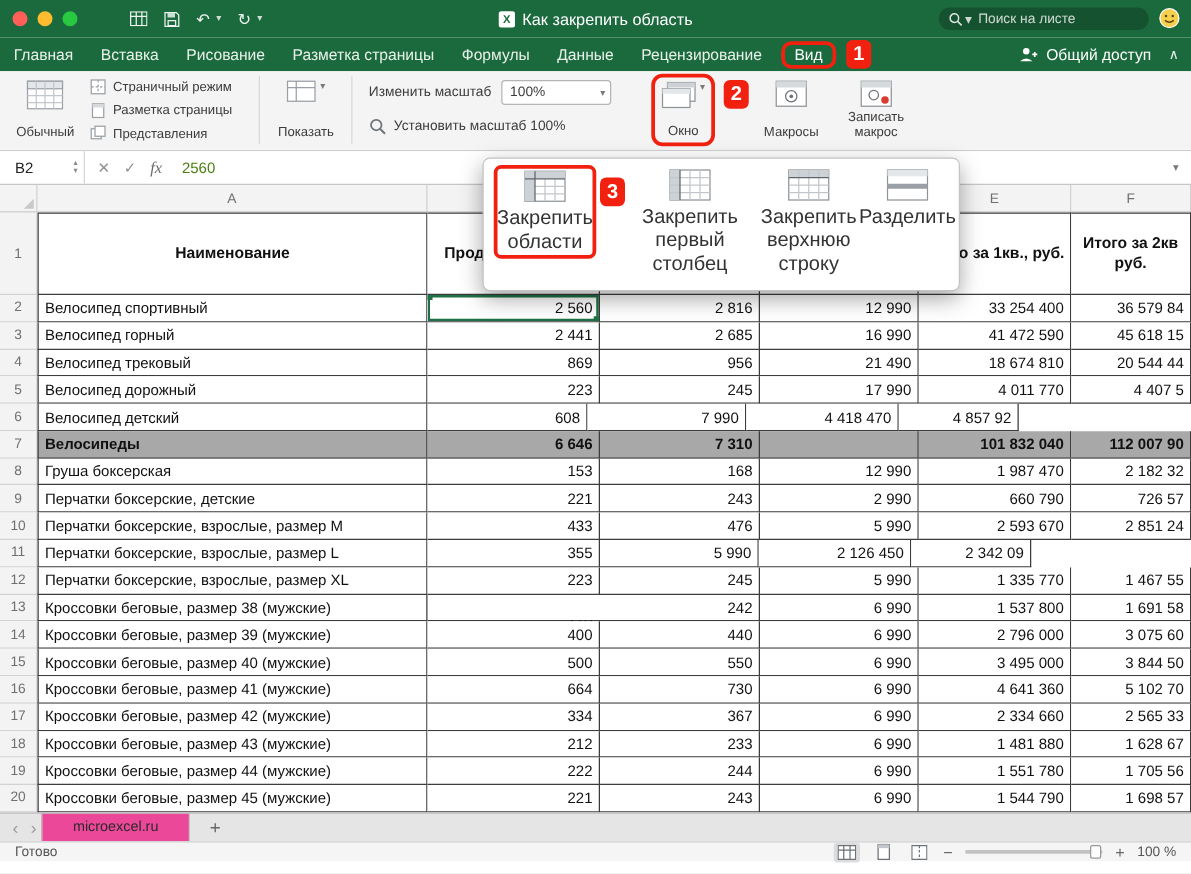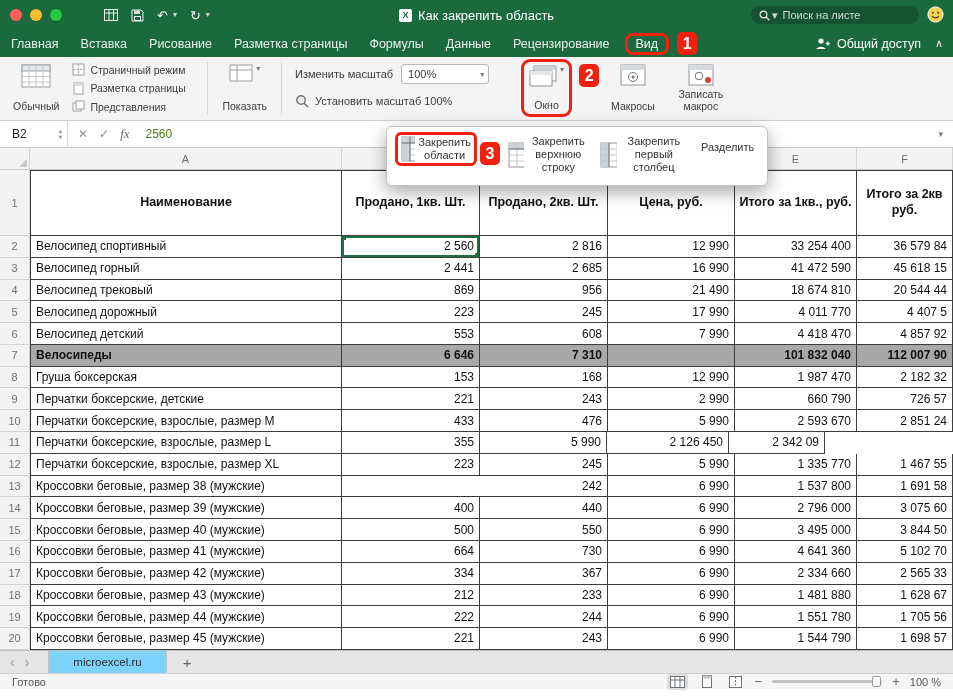--- a/index.html
+++ b/index.html
@@ -70,28 +70,28 @@
   .cell.name { padding-left:5px; }
   .cell.num { justify-content:flex-end; padding-right:5px; }
   .header-row .cell { justify-content:center; text-align:center; font-weight:bold; font-size:12.5px; line-height:1.25; white-space:normal; padding:2px 4px; border-top:1px solid #3c3c3c; }
   .grid-row.summary .cell { background:#a8a8a8; font-weight:bold; }
   .cell.selected-cell { box-shadow:inset 0 0 0 2px #1e7145; }
   .cell.selected-cell::before { content:""; position:absolute; left:-1px; top:-1px; width:5px; height:5px; background:#1e7145; }
   .cell.selected-cell::after { content:""; position:absolute; right:-1px; bottom:-1px; width:5px; height:5px; background:#1e7145; }
 
   
   .popup { position:absolute; left:386px; top:126px; background:#fff; border:1px solid #c4c4c4; border-radius:6px; box-shadow:0 6px 18px rgba(0,0,0,.35); padding:5px 8px 7px 8px; display:flex; align-items:flex-start; z-index:60; }
-  .menu-item { display:flex; flex-direction:row; align-items:center; text-align:center; font-size:11px; color:#333; padding:3px 5px; gap:3px; line-height:1.2; }
+  .menu-item { display:flex; flex-direction:column; align-items:center; text-align:center; font-size:16px; color:#333; padding:3px 5px; gap:3px; line-height:1.2; }
   .menu-item.annotated { border:3px solid #f2210f; border-radius:6px; padding:1px 3px; }
   .popup .step-badge { margin:10px 3px 0 3px; }
 
   
   .tabstrip { position:absolute; top:650px; left:0; right:0; height:23px; background:#e5e5e5; border-top:1px solid #bdbdbd; display:flex; align-items:center; color:#9a9a9a; }
   .nav-arrow { font-size:14px; margin-left:10px; line-height:1; }
-  .sheettab { margin-left:19px; height:100%; display:flex; align-items:center; padding:0 24px; background:#7dd3fc; border-left:1px solid #c4c4c4; border-right:1px solid #c4c4c4; color:#2a2a2a; font-size:11.5px; }
+  .sheettab { margin-left:4px; height:100%; display:flex; align-items:center; padding:0 24px; background:#ec4899; border-left:1px solid #c4c4c4; border-right:1px solid #c4c4c4; color:#2a2a2a; font-size:11.5px; }
   .addsheet { margin-left:16px; color:#666; font-size:15px; }
 
   
   .statusbar { position:absolute; top:673px; left:0; right:0; height:16px; background:#f5f5f5; border-top:1px solid #cfcfcf; display:flex; align-items:center; font-size:11px; color:#555; }
   .status-left { margin-left:12px; }
   .status-right { margin-left:auto; margin-right:12px; display:flex; align-items:center; gap:10px; }
   .viewbtn { padding:2px 3px; border-radius:3px; display:flex; align-items:center; }
   .viewbtn.active { background:#dcdcdc; }
   .ztrack { position:relative; width:110px; height:3px; background:#c2c2c2; border-radius:2px; }
   .zknob { position:absolute; right:1px; top:-4px; width:9px; height:11px; background:#fdfdfd; border:1px solid #9a9a9a; border-radius:2px; }
@@ -328,21 +328,20 @@
           <div class="cell name first" style="flex: 0 0 312px;">Велосипед дорожный</div>
           <div class="cell num" style="flex: 0 0 138px;">223</div>
           <div class="cell num" style="flex: 0 0 128px;">245</div>
           <div class="cell num" style="flex: 0 0 127px;">17 990</div>
           <div class="cell num" style="flex: 0 0 122px;">4 011 770</div>
           <div class="cell num" style="flex: 0 0 96px;">4 407 5</div>
         </div>
         <div class="grid-row">
           <div class="rownum">6</div>
           <div class="cell name first" style="flex: 0 0 312px;">Велосипед детский</div>
-          <div class="cell num" style="flex: 0 0 138px;">553</div>
           <div class="cell num" style="flex: 0 0 128px;">608</div>
           <div class="cell num" style="flex: 0 0 127px;">7 990</div>
           <div class="cell num" style="flex: 0 0 122px;">4 418 470</div>
           <div class="cell num" style="flex: 0 0 96px;">4 857 92</div>
         </div>
         <div class="grid-row summary">
           <div class="rownum">7</div>
           <div class="cell name first" style="flex: 0 0 312px;">Велосипеды</div>
           <div class="cell num" style="flex: 0 0 138px;">6 646</div>
           <div class="cell num" style="flex: 0 0 128px;">7 310</div>
@@ -474,37 +473,37 @@
       <svg width="34" height="26">
           <rect x="1" y="1" width="32" height="24" fill="#ffffff" stroke="#8f9499"></rect>
           <rect x="1" y="1" width="32" height="6" fill="#cdd2d6"></rect>
           <rect x="1" y="1" width="8" height="24" fill="#cdd2d6"></rect>
           <path d="M17 7V25M25 7V25M9 13H33M9 19H33" stroke="#c3c7cb" fill="none"></path>
           <path d="M9 1V25M1 7H33" stroke="#5f656b" fill="none"></path>
         </svg>
       <span>Закрепить области</span>
     </div>
     <span class="step-badge">3</span>
+    <div class="menu-item" style="width:98px">
+      <svg width="34" height="26">
+          <rect x="1" y="1" width="32" height="24" fill="#ffffff" stroke="#8f9499"></rect>
+          <rect x="1" y="1" width="8" height="24" fill="#cdd2d6"></rect>
+          <path d="M17 1V25M25 1V25M1 7H33M1 13H33M1 19H33" stroke="#c3c7cb" fill="none"></path>
+          <path d="M9 1V25" stroke="#5f656b" fill="none"></path>
+        </svg>
+      <span>Закрепить первый столбец</span>
+    </div>
     <div class="menu-item" style="width:92px">
       <svg width="34" height="26">
           <rect x="1" y="1" width="32" height="24" fill="#ffffff" stroke="#8f9499"></rect>
           <rect x="1" y="1" width="32" height="6" fill="#cdd2d6"></rect>
           <path d="M9 1V25M17 1V25M25 1V25M1 13H33M1 19H33" stroke="#c3c7cb" fill="none"></path>
           <path d="M1 7H33" stroke="#5f656b" fill="none"></path>
         </svg>
       <span>Закрепить верхнюю строку</span>
-    </div>
-    <div class="menu-item" style="width:98px">
-      <svg width="34" height="26">
-          <rect x="1" y="1" width="32" height="24" fill="#ffffff" stroke="#8f9499"></rect>
-          <rect x="1" y="1" width="8" height="24" fill="#cdd2d6"></rect>
-          <path d="M17 1V25M25 1V25M1 7H33M1 13H33M1 19H33" stroke="#c3c7cb" fill="none"></path>
-          <path d="M9 1V25" stroke="#5f656b" fill="none"></path>
-        </svg>
-      <span>Закрепить первый столбец</span>
     </div>
     <div class="menu-item" style="width:66px">
       <svg width="34" height="26">
           <rect x="1" y="1" width="32" height="24" fill="#ffffff" stroke="#8f9499"></rect>
           <rect x="1" y="1" width="32" height="5" fill="#e4e7ea"></rect>
           <rect x="1" y="12" width="32" height="4" fill="#9aa0a6"></rect>
         </svg>
       <span>Разделить</span>
     </div>
   </div>

